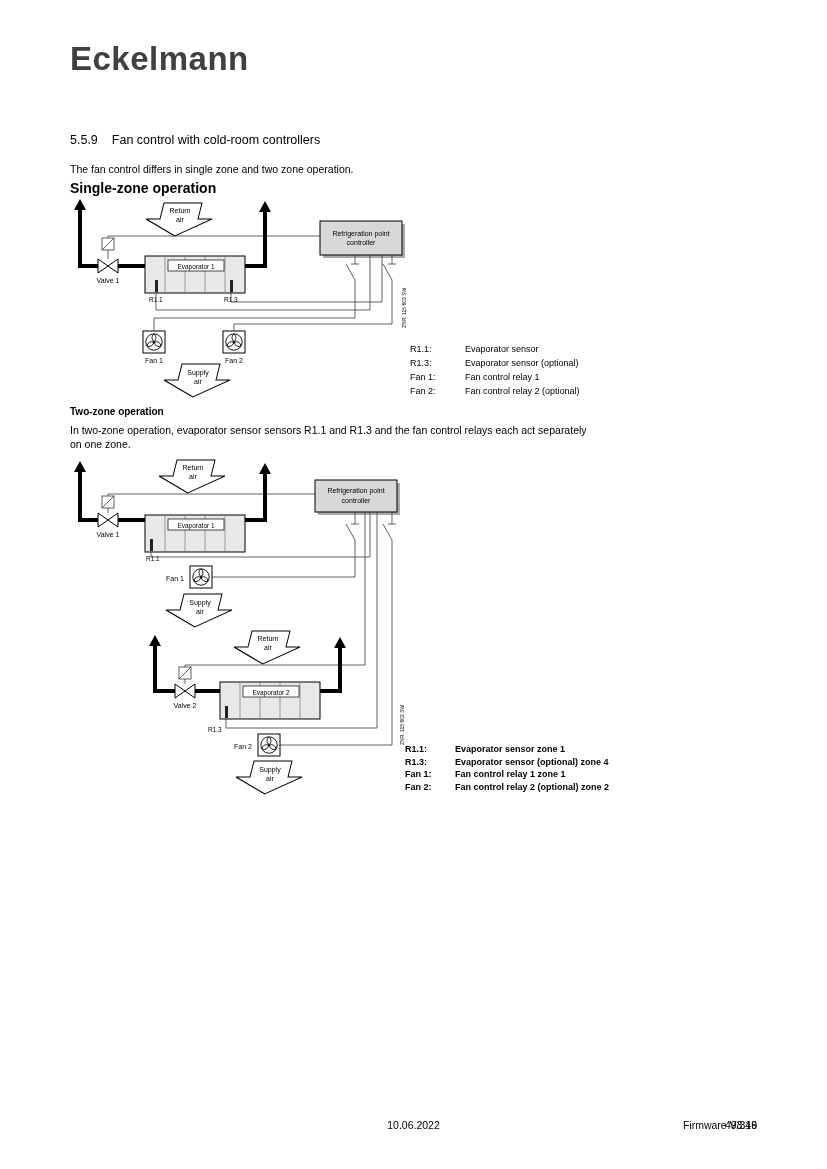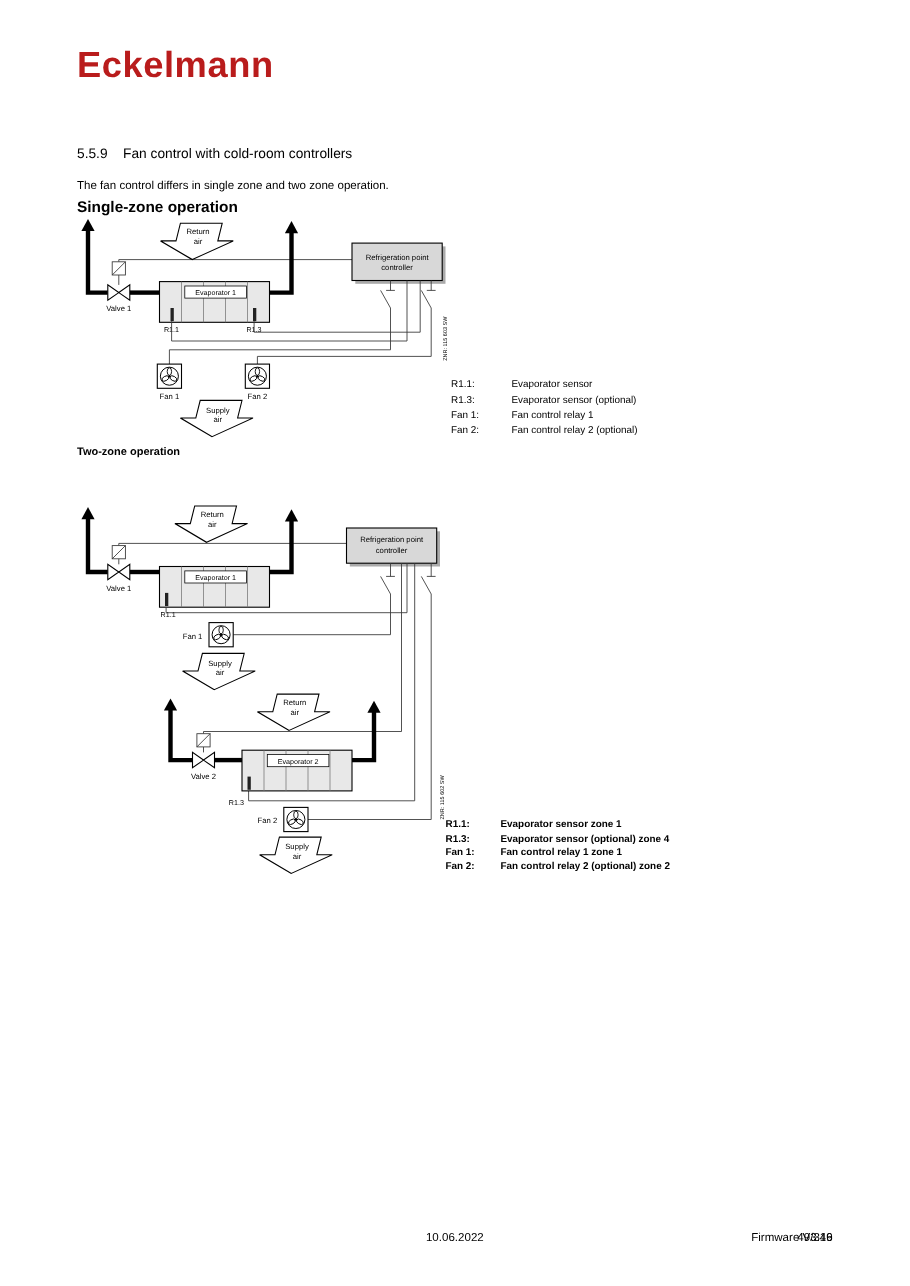--- a/index.html
+++ b/index.html
@@ -1,19 +1,19 @@
 <!DOCTYPE html>
 <html><head>
 <meta charset="utf-8">
 <style>
   html,body{margin:0;padding:0;}
   body{width:827px;height:1169px;background:#ffffff;color:#000;
        font-family:"Liberation Sans",sans-serif;position:relative;overflow:hidden;}
   .logo{position:absolute;left:70px;top:40px;font-size:33px;font-weight:700;
-        color:#b91c1c;letter-spacing:.5px;}
+        color:#404040;letter-spacing:.5px;}
   .heading{position:absolute;left:70px;top:133px;font-size:12.5px;font-weight:400;text-align:right;}
   .heading .num{margin-right:14px;}
   .intro{position:absolute;left:70px;top:163px;font-size:10.5px;}
   .subhead1{position:absolute;left:70px;top:180px;font-size:14px;font-weight:700;}
   .subhead2{position:absolute;left:70px;top:406px;font-size:10px;font-weight:700;}
   .body2{position:absolute;left:70px;top:423px;width:700px;font-size:10.5px;line-height:14px;}
   .diagram1{position:absolute;left:70px;top:198px;width:620px;height:212px;}
   .diagram2{position:absolute;left:70px;top:458px;width:640px;height:352px;}
   .diagram1 svg,.diagram2 svg{position:absolute;left:0;top:0;}
   svg text{font-family:"Liberation Sans",sans-serif;fill:#000;}
@@ -118,20 +118,22 @@
   <div class="legend" style="left:340px;top:146px;">
     <div class="legend-row"><span class="legend-key">R1.1:</span><span class="legend-val">Evaporator sensor</span></div>
     <div class="legend-row"><span class="legend-key">R1.3:</span><span class="legend-val">Evaporator sensor (optional)</span></div>
     <div class="legend-row"><span class="legend-key">Fan 1:</span><span class="legend-val">Fan control relay 1</span></div>
     <div class="legend-row"><span class="legend-key">Fan 2:</span><span class="legend-val">Fan control relay 2 (optional)</span></div>
   </div>
 </div>
 
 <div class="subhead2">Two-zone operation</div>
 <div class="body2">
+  <div>In two-zone operation, evaporator sensor sensors R1.1 and R1.3 and the fan control relays each act separately</div>
+  <div>on one zone.</div>
 </div>
 
 <div class="diagram2">
   <svg width="640" height="352" viewBox="0 0 640 352">
 
     <path d="M38,55 V50 M38,38 V36 H245" fill="none" stroke="#3a3a3a" stroke-width="0.8"></path>
     <rect x="32" y="38" width="12" height="12" fill="#fff" stroke="#3a3a3a" stroke-width="0.8"></rect>
     <path d="M32,50 L44,38" stroke="#3a3a3a" stroke-width="0.8"></path>
 
     <path d="M10,12 V62 H28" fill="none" stroke="#000" stroke-width="4"></path>

